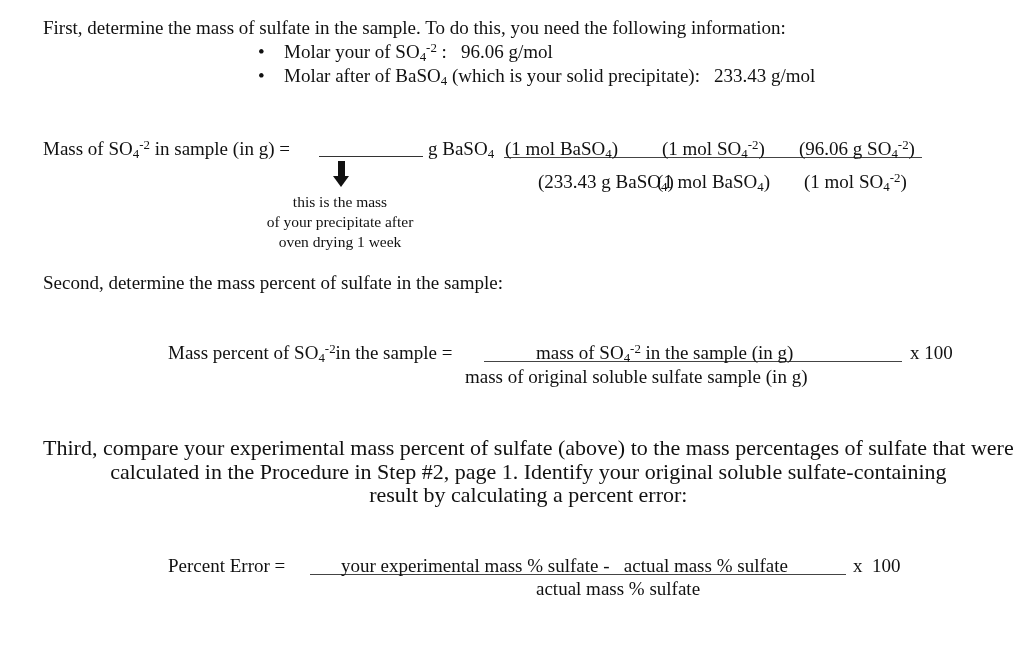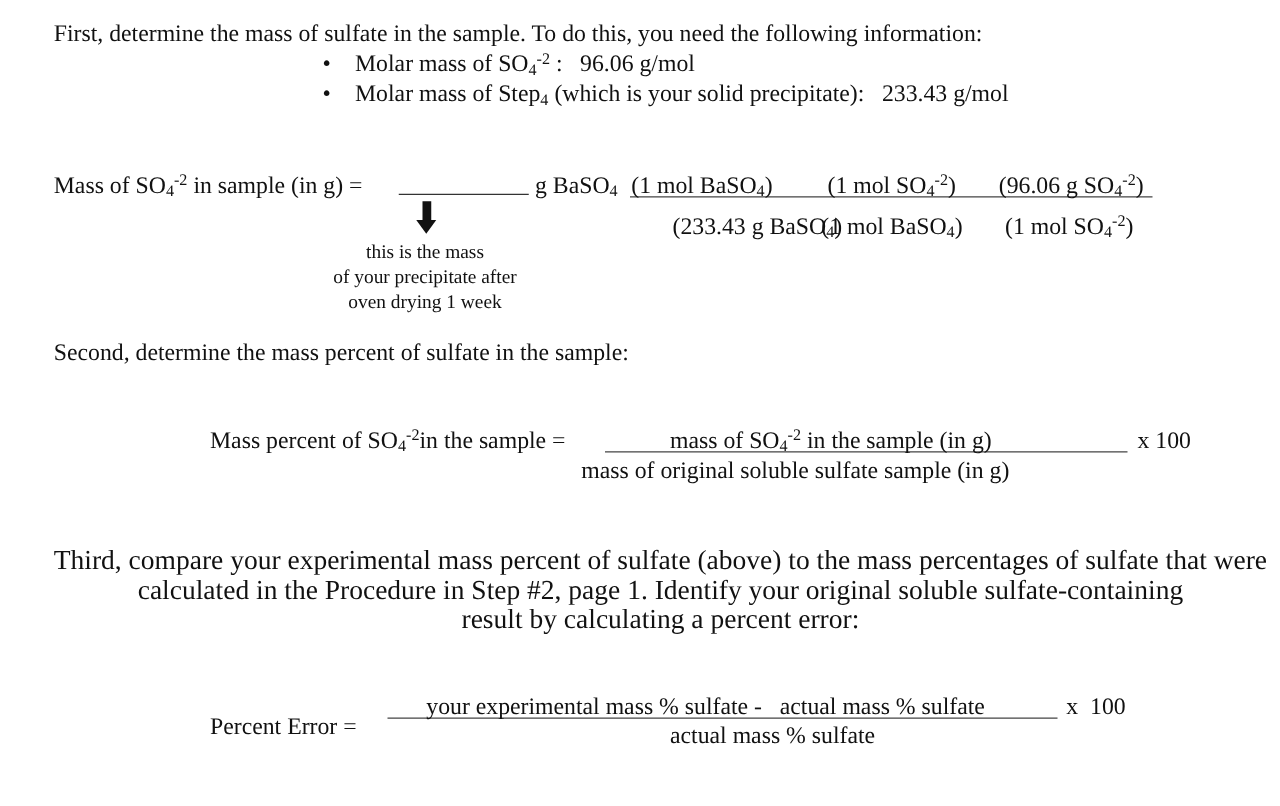--- a/index.html
+++ b/index.html
@@ -19,25 +19,25 @@
       border-left: 8.5px solid transparent; border-right: 8.5px solid transparent; border-top: 11px solid #111; }
     .note { font-size: 15.5px; text-align: center; line-height: 20px; }
     .para { font-size: 22px; line-height: 23.5px; white-space: nowrap; text-align: center; }
   </style>
 </head>
 <body>
 
 <div class="abs" style="left:43px; top:18px;">First, determine the mass of sulfate in the sample.  To do this, you need the following information:</div>
 
 <div class="abs" style="left:258px; top:42px;">
-  <span class="bullet">•</span><span>Molar mass of SO</span><span class="sub">4</span><span class="sup">-2</span><span> :</span><span style="display:inline-block;width:14px;"></span><span>96.06 g/mol</span>
+  <span class="bullet">•</span><span>Molar your of SO</span><span class="sub">4</span><span class="sup">-2</span><span> :</span><span style="display:inline-block;width:14px;"></span><span>96.06 g/mol</span>
 </div>
 
 <div class="abs" style="left:258px; top:66px;">
-  <span class="bullet">•</span><span>Molar mass of Step</span><span class="sub">4</span><span> (which is your solid precipitate):</span><span style="display:inline-block;width:14px;"></span><span>233.43 g/mol</span>
+  <span class="bullet">•</span><span>Molar after of BaSO</span><span class="sub">4</span><span> (which is your solid precipitate):</span><span style="display:inline-block;width:14px;"></span><span>233.43 g/mol</span>
 </div>
 
 <div class="abs" style="left:43px; top:139px;">
   <span>Mass of SO</span><span class="sub">4</span><span class="sup">-2</span><span> in sample (in g) =</span>
 </div>
 <div class="abs" style="left:319px; top:139px;"><span class="blank"></span></div>
 <div class="abs" style="left:428px; top:139px;">
   <span>g BaSO</span><span class="sub">4</span>
 </div>
 
@@ -70,17 +70,17 @@
 </div>
 <div class="abs" style="left:465px; top:367px;">mass of original soluble sulfate sample (in g)</div>
 <div class="abs" style="left:910px; top:343px;">x 100</div>
 
 <div class="abs para" style="left:43px; top:436px;">
   <div>Third, compare your experimental mass percent of sulfate (above) to the mass percentages of sulfate that were</div>
   <div>calculated in the Procedure in Step #2, page 1.  Identify your original soluble sulfate-containing</div>
   <div>result by calculating a percent error:</div>
 </div>
 
-<div class="abs" style="left:168px; top:556px;margin-top:16px;">Percent Error  =</div>
+<div class="abs" style="left:168px; top:556px;">Percent Error  =</div>
 <div class="rule" style="left:310px; top:574px; width:536px;"></div>
 <div class="abs" style="left:341px; top:556px; white-space:pre;">your experimental mass % sulfate -   actual mass % sulfate</div>
 <div class="abs" style="left:536px; top:579px;">actual mass % sulfate</div>
 <div class="abs" style="left:853px; top:556px; white-space:pre;">x  100</div>
 
 </body></html>

